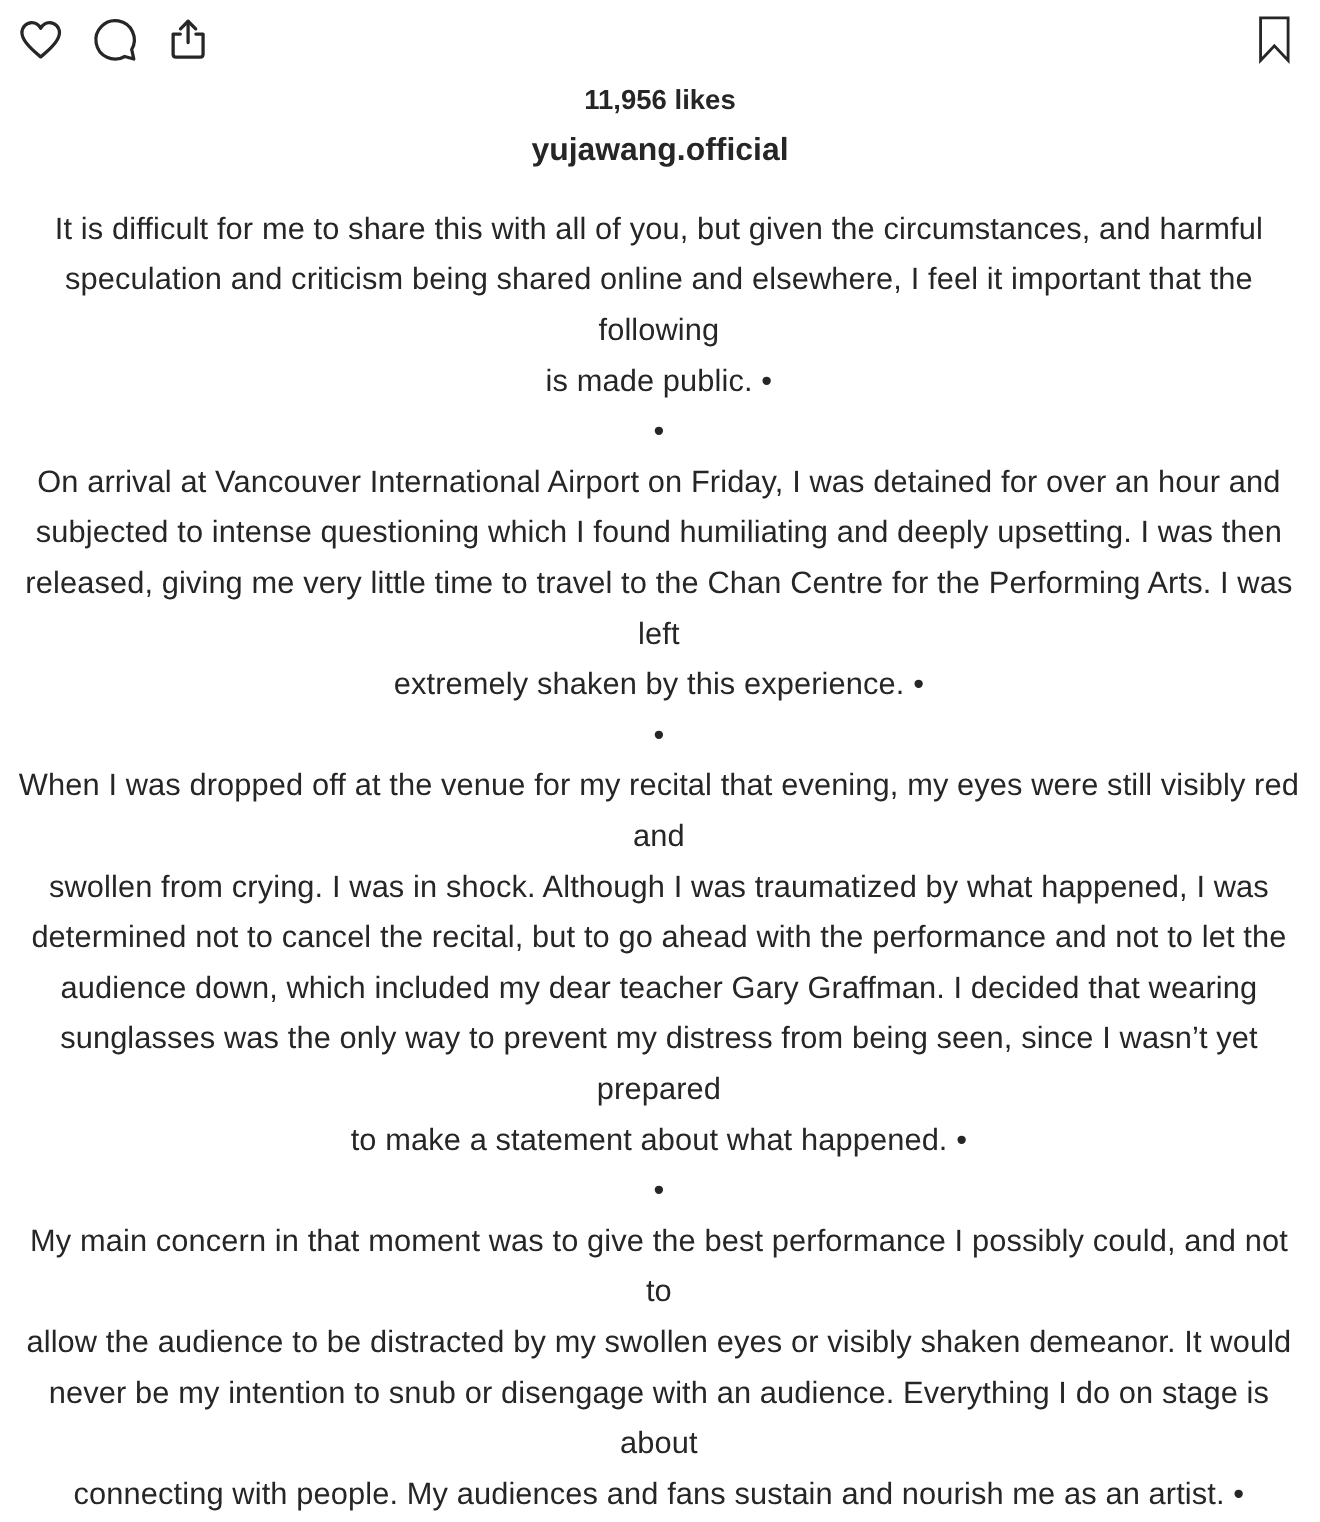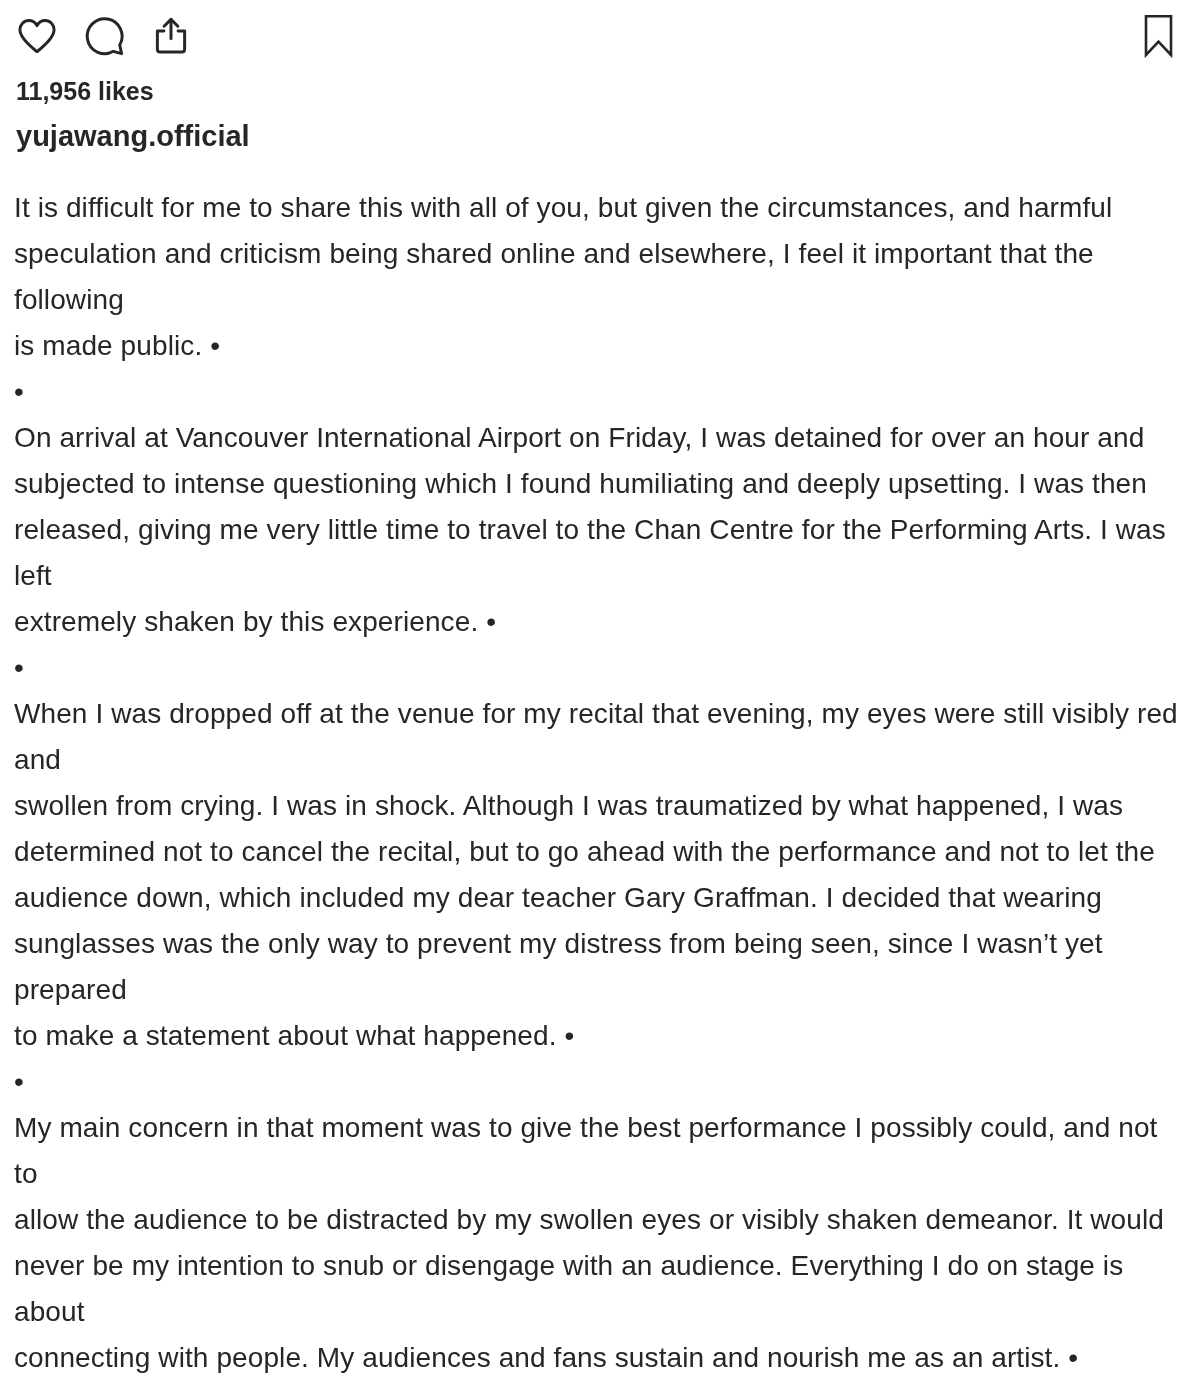--- a/index.html
+++ b/index.html
@@ -3,21 +3,21 @@
 <meta charset="utf-8">
 <style>
   * { box-sizing: border-box; margin: 0; padding: 0; }
   html, body {
     width: 1200px;
     background: #ffffff;
     font-family: "Liberation Sans", "DejaVu Sans", sans-serif;
     color: #262626;
     overflow: hidden;
   }
-  .post { width: 1200px; height: 1384px; background: #fff; position: relative; }
+  .post { width: 1200px; height: 1384px; background: #fff; position: relative; text-align: center; }
 
   
   .action-bar {
     display: flex;
     align-items: flex-start;
     padding: 13px 25px 0 14px;
     height: 59px;
   }
   .icon-btn {
     display: inline-flex;

